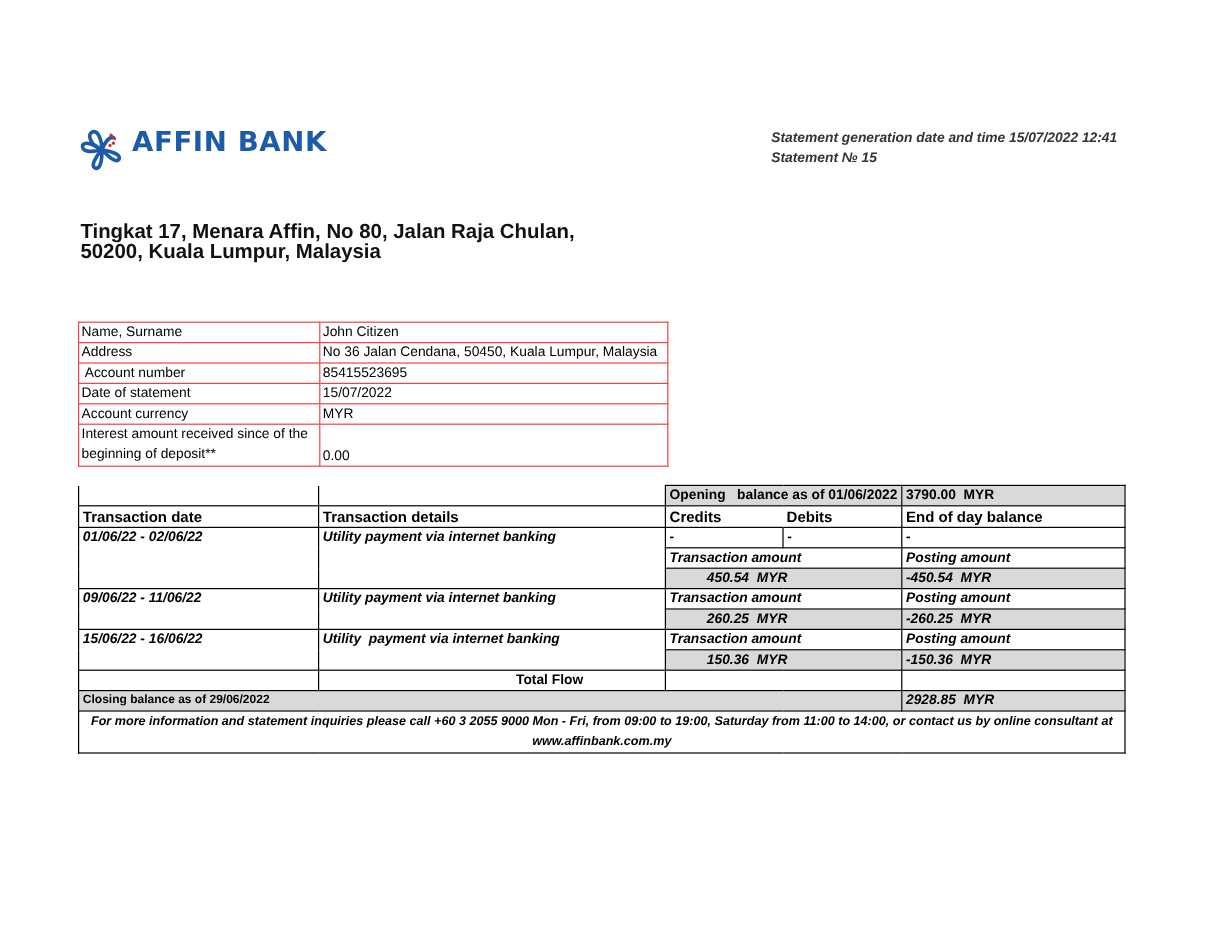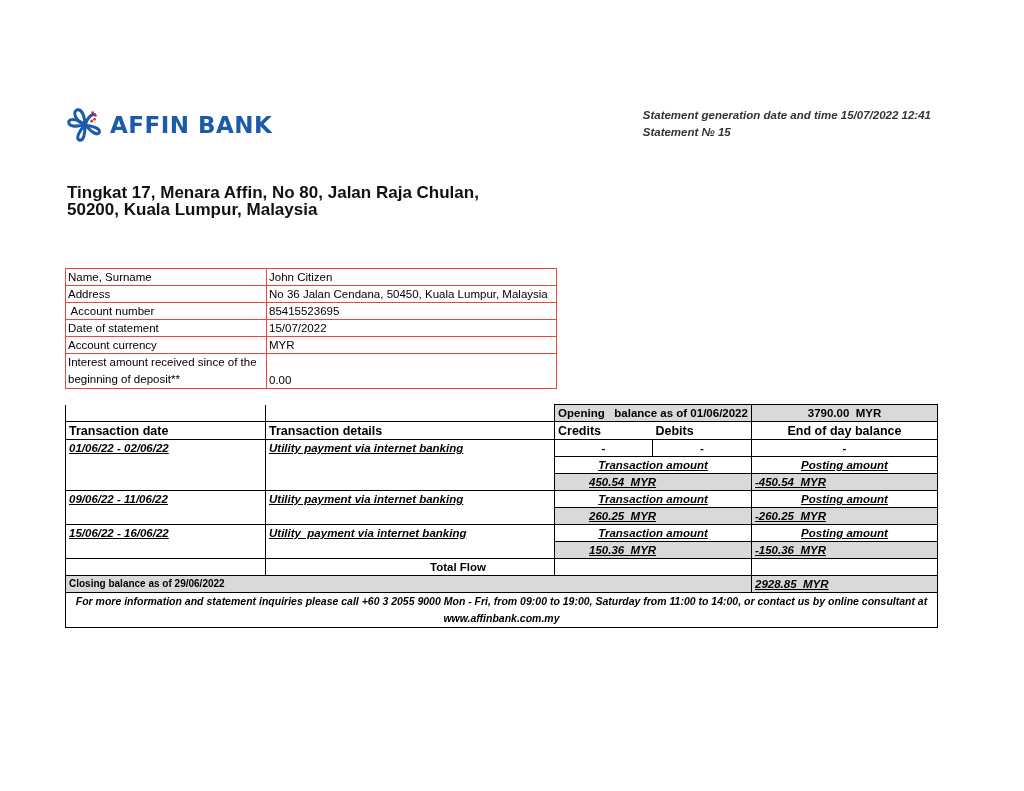--- a/index.html
+++ b/index.html
@@ -1,42 +1,42 @@
 <!DOCTYPE html>
 <html><head>
   <meta charset="utf-8">
   <style>
     html, body { margin: 0; padding: 0; }
     body {
       width: 1024px; height: 791px; background: #ffffff; position: relative;
       font-family: "Liberation Sans", sans-serif; color: #000; overflow: hidden;
     }
-    .logo { position: absolute; left: 66px; top: 106px; display: flex; align-items: center; }
+    .logo { position: absolute; left: 66px; top: 106px; display: flex; }
     .logo svg { width: 38px; height: 38px; }
     .logo-text {
       margin-left: 6px; font-family: "DejaVu Sans", sans-serif; font-weight: bold;
       font-size: 23px; color: #1c5ba8; letter-spacing: 0.5px;
     }
     .gen-info { position: absolute; right: 93px; top: 107px; text-align: left; font-style: italic; font-weight: bold; font-size: 11.5px; color: #333; line-height: 17px; }
     .bank-address { position: absolute; left: 67px; top: 184px; font-weight: bold; font-size: 17px; line-height: 17px; color: #111; }
 
     .info-table { position: absolute; left: 65px; top: 268px; border-collapse: collapse; font-size: 11.5px; }
     .info-table td { border: 1px solid #ef4444; padding: 0 2px; height: 16px; line-height: 16px; vertical-align: bottom; white-space: nowrap; }
     .info-table td.lbl { width: 196px; }
     .info-table td.val { width: 285px; }
     .info-table tr.tall td { height: 33px; }
     .info-table td.wrap { white-space: normal; line-height: 17px; }
 
     .tx { position: absolute; left: 65px; top: 404px; width: 872px; border-collapse: collapse; font-size: 11.5px; table-layout: fixed; }
     .tx td { border: 1px solid #000; padding: 0 3px; height: 16px; line-height: 16px; white-space: nowrap; overflow: hidden; }
     .tx .hdr td { font-weight: bold; font-size: 12.5px; height: 17px; }
     .tx .gray { background: #d9d9d9; }
-    .tx .bi { font-weight: bold; font-style: italic; text-decoration: underline; }
-    .tx .b { font-weight: bold; text-align: center; }
-    .tx .c { text-align: center; }
+    .tx .bi { font-weight: bold; font-style: italic; }
+    .tx .b { font-weight: bold; }
+    .tx .c { text-align: left; }
     .tx .r { text-align: left; }
     .tx .nb-top { border-top: none; }
     .tx .small { font-size: 10px; }
     .tx td.footer { white-space: normal; text-align: center; font-style: italic; font-weight: bold; font-size: 10.5px; line-height: 17px; height: 34px; }
   </style>
 </head>
 <body>
 
 <div class="logo">
   <svg viewBox="0 0 40 40">

